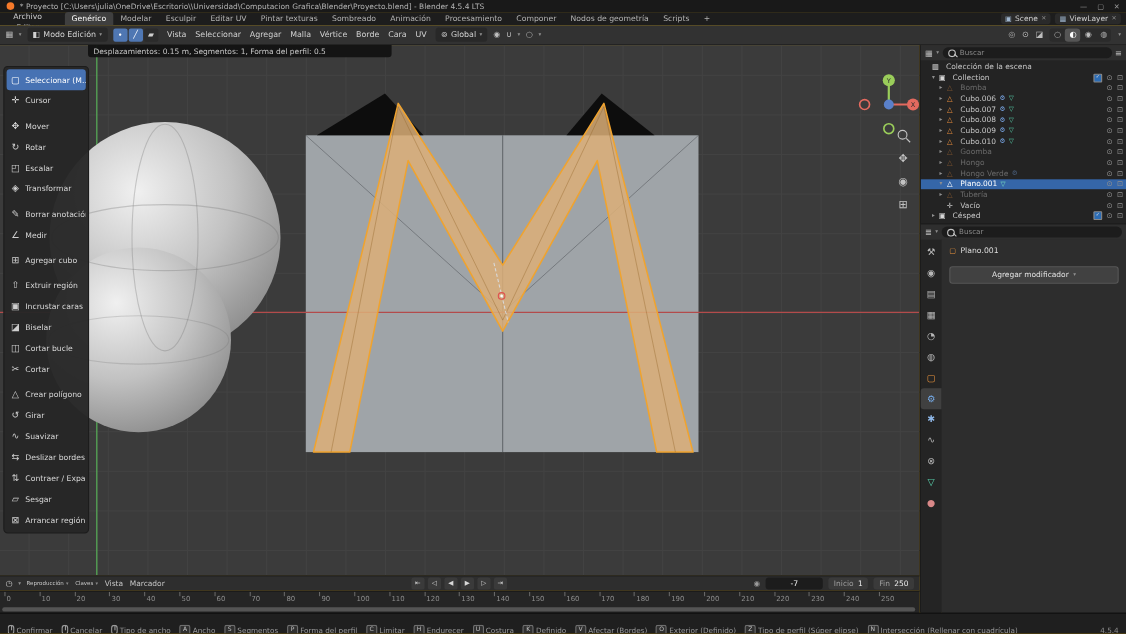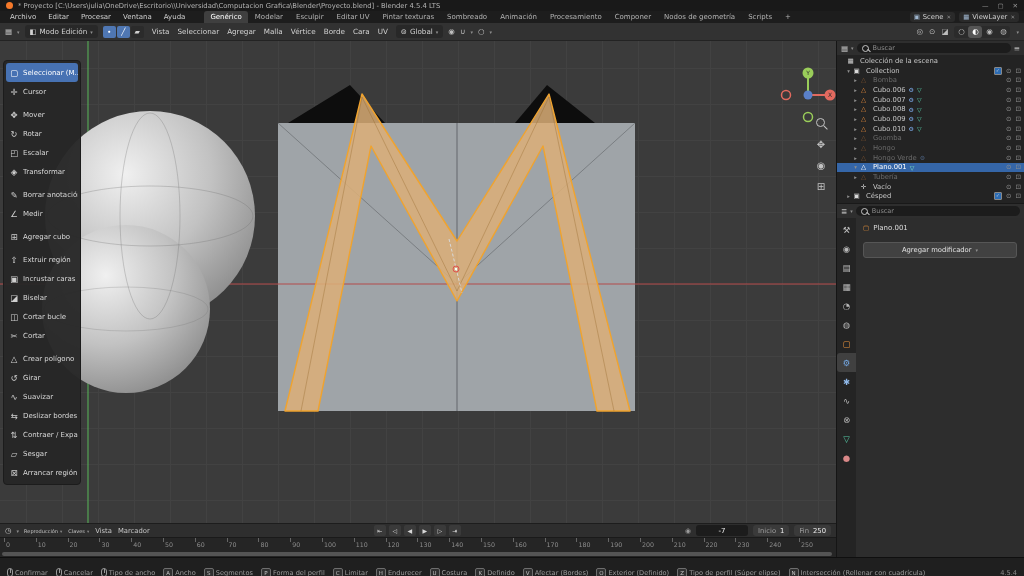--- a/index.html
+++ b/index.html
@@ -6,21 +6,21 @@
   #app{position:relative;width:1024px;height:576px;overflow:hidden;background:#eab308;
        font-family:"DejaVu Sans",sans-serif;color:#c8c8c8;user-select:none;}
   
   #titlebar{position:absolute;top:0;left:0;width:1024px;height:11px;background:#191919;
     display:flex;align-items:center;gap:5px;padding:0 6px;box-sizing:border-box;font-size:6.8px;color:#b4b4b4;}
   .app-dot{width:7px;height:7px;border-radius:50%;background:#f5792a;flex:0 0 auto;}
   #titlebar .win-ctrl{margin-left:auto;display:flex;gap:9px;color:#9a9a9a;font-size:6.5px;}
   
   #menubar{position:absolute;top:11px;left:0;width:1024px;height:12px;background:#1d1d1d;
     display:flex;align-items:flex-end;gap:0;padding:0 5px;box-sizing:border-box;font-size:7px;}
-  #menubar .menus{display:flex;gap:2px;align-items:center;height:100%;}
+  #menubar .menus{display:flex;gap:2px;align-items:center;height:100%;flex-direction:column;}
   #menubar .menu{padding:0 5px;color:#cfcfcf;display:flex;align-items:center;height:100%;}
   #menubar .ws-tabs{display:flex;gap:1px;margin-left:14px;align-items:flex-end;height:100%;}
   .ws{padding:2px 6px 2px 6px;color:#b3b3b3;border-radius:3px 3px 0 0;white-space:nowrap;}
   .ws.active{background:#3f3f3f;color:#fff;}
   .mb-right{margin-left:auto;display:flex;gap:4px;align-items:center;height:100%;}
   .mbw{display:flex;align-items:center;gap:3px;background:#2a2a2a;border-radius:3px;padding:1px 4px;font-size:6.8px;color:#cfcfcf;}
   .mbw .ico{color:#9fb6cf;font-size:6.5px;}
   .mbw .x{color:#8a8a8a;font-size:5.5px;}
   
   #vpheader{position:absolute;top:23px;left:0;width:1024px;height:18px;background:#323232;border-bottom:1px solid #232323;
@@ -266,20 +266,21 @@
         <circle cx="0" cy="-22" r="5.5" style="fill: rgb(154, 205, 90);"></circle>
         <circle cx="22" cy="0" r="5.5" style="fill: rgb(227, 106, 95);"></circle>
         <circle cx="-22" cy="0" r="4.5" fill="none" stroke-width="1.5" style="stroke: rgb(227, 106, 95);"></circle>
         <circle cx="0" cy="22" r="4.5" fill="none" stroke-width="1.5" style="stroke: rgb(154, 205, 90);"></circle>
         <circle cx="0" cy="0" r="4.5" style="fill: rgb(90, 128, 201);"></circle>
         <text x="0" y="-19.8" font-size="6" text-anchor="middle" fill="#2c2c2c">Y</text>
         <text x="22" y="2.2" font-size="6" text-anchor="middle" fill="#2c2c2c">X</text>
       </g>
     </svg>
 
+    <div class="op-status">Desplazamientos: 0.15 m, Segmentos: 1, Forma del perfil: 0.5</div>
 
 
     <div id="toolbar">
 
         <div class="tool active">
           <span class="t-ico">▢</span>
           <span class="t-label">Seleccionar (M...</span>
         </div>
 
         <div class="tool">

